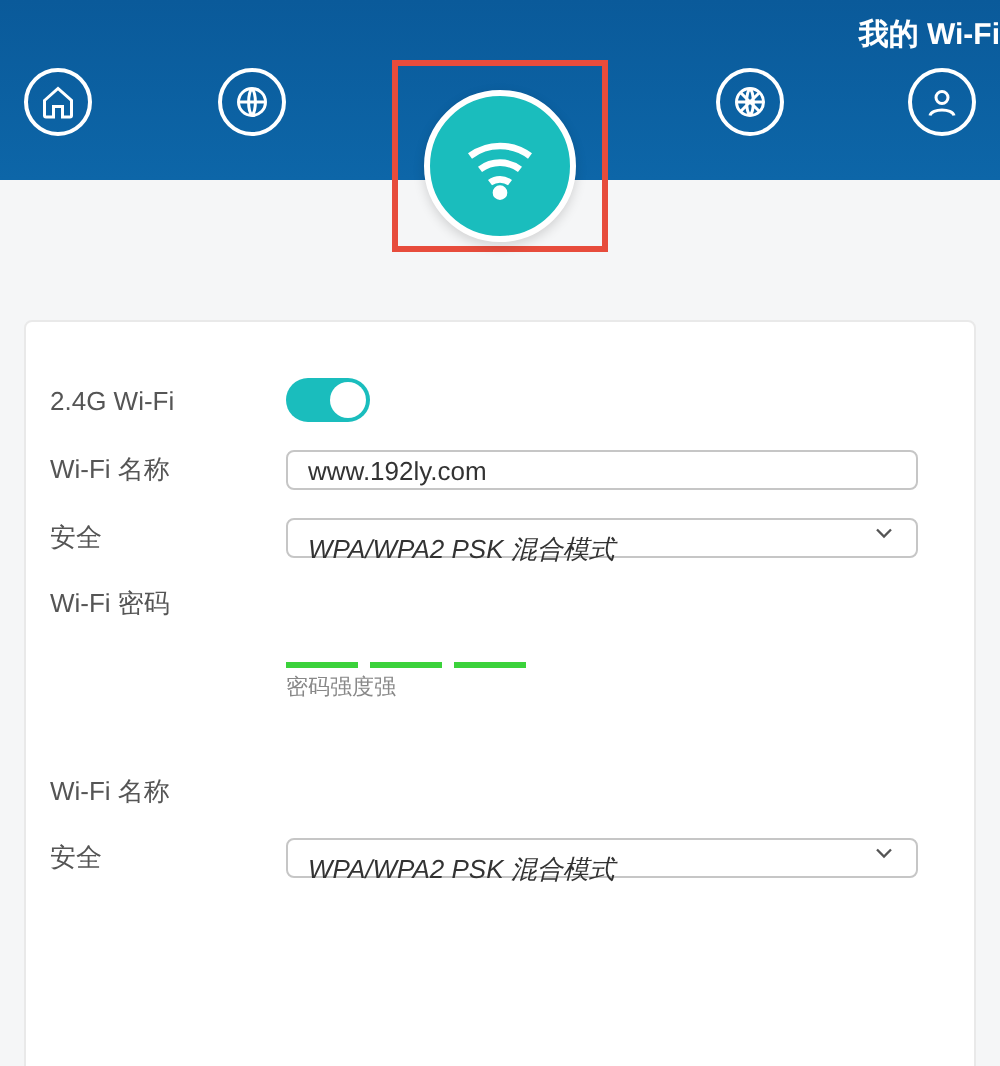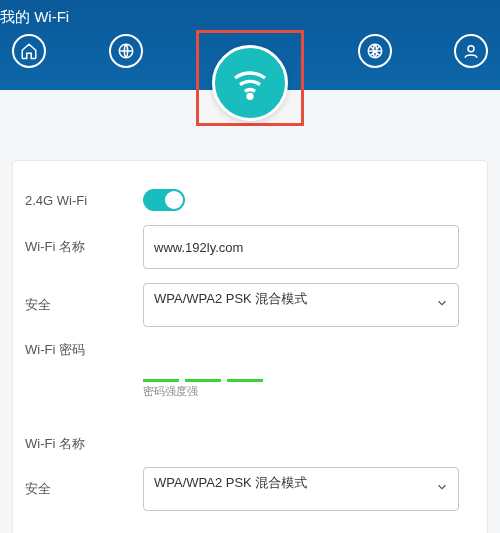--- a/index.html
+++ b/index.html
@@ -8,24 +8,24 @@
     position: relative;
     height: 90px;
     background: linear-gradient(180deg, #0a5a9a 0%, #0d66a8 100%);
     display: flex;
     align-items: center;
   }
   .title {
     position: absolute;
     top: 8px;
     left: 0; right: 0;
-    text-align: left;
+    text-align: right;
     color: #fff;
     font-size: 15px;
-    font-weight: 400;
+    font-weight: 700;
   }
   .nav {
     flex: 1;
     display: flex;
     justify-content: space-between;
     align-items: center;
     padding: 0 12px;
     margin-top: 12px;
   }
   .nav-btn {
@@ -87,28 +87,28 @@
   .toggle::after {
     content: "";
     position: absolute;
     right: 2px; top: 2px;
     width: 18px; height: 18px;
     background: #fff;
     border-radius: 50%;
   }
   .input, .select {
     width: 100%;
-    height: 44px;
+    height: 20px;
     border: 1px solid #c6c6c6;
     border-radius: 4px;
     padding: 0 32px 0 10px;
     font-size: 13px;
     color: #333;
   }
-  .select { cursor: pointer; appearance: none; background: #fff; }
+  .select { cursor: pointer; appearance: none; background: #fff; font-style: italic; }
   .chev {
     position: absolute;
     right: 10px; top: 50%;
     transform: translateY(-50%);
     pointer-events: none;
   }
   .eye {
     position: absolute;
     right: 8px; top: 50%;
     transform: translateY(-50%);

